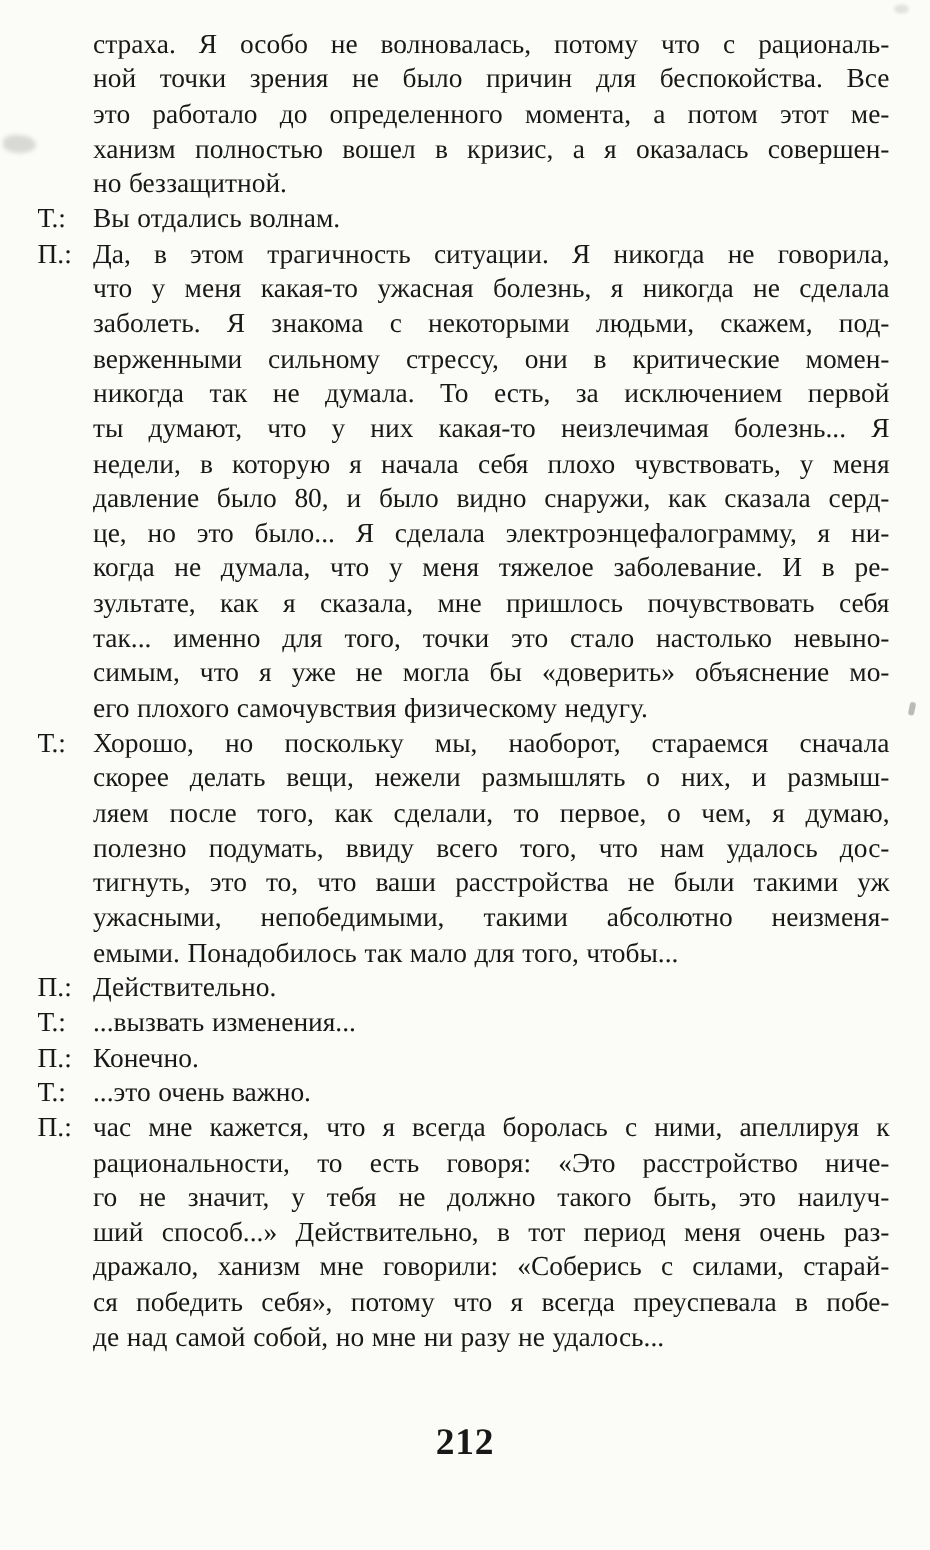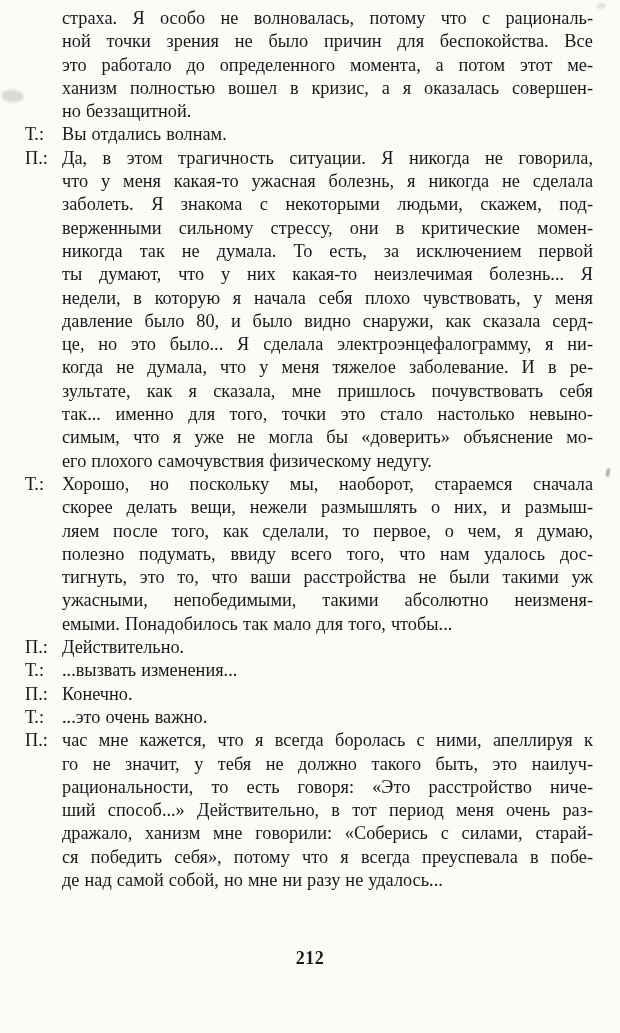--- a/index.html
+++ b/index.html
@@ -7,21 +7,21 @@
     position: relative;
     width: 620px;
     height: 1033px;
     background: #fbfbf8;
     overflow: hidden;
     font-family: "Liberation Serif", serif;
     color: #181818;
   }
   .content {
     position: absolute;
-    top: 7px;
+    top: 18px;
     left: 62px;
     width: 531px;
   }
   .block { position: relative; }
   .speaker {
     position: absolute;
     left: -37px;
     top: 0;
     font-size: 18.3px;
     line-height: 23.3px;
@@ -36,21 +36,21 @@
   }
   .line.last {
     text-align-last: left;
   }
   .page-number {
     position: absolute;
     top: 948px;
     left: 0;
     width: 620px;
     text-align: center;
-    font-size: 18px;
+    font-size: 25px;
     font-weight: bold;
     letter-spacing: 0.5px;
   }
   
   .artifact { position: absolute; pointer-events: none; }
   .artifact-left {
     top: 90px; left: 2px; width: 22px; height: 12px;
     background: #9a9a96; opacity: 0.35; filter: blur(1.5px);
     border-radius: 40% 60% 50% 50%;
   }
@@ -124,22 +124,22 @@
         <span class="speaker">П.:</span>
         <div class="line last">Конечно.</div>
       </div>
       <div class="block">
         <span class="speaker">Т.:</span>
         <div class="line last">...это очень важно.</div>
       </div>
       <div class="block">
         <span class="speaker">П.:</span>
         <div class="line">час мне кажется, что я всегда боролась с ними, апеллируя к</div>
+        <div class="line">рациональности, то есть говоря: «Это расстройство ниче-</div>
         <div class="line">го не значит, у тебя не должно такого быть, это наилуч-</div>
-        <div class="line">рациональности, то есть говоря: «Это расстройство ниче-</div>
         <div class="line">ший способ...» Действительно, в тот период меня очень раз-</div>
         <div class="line">дражало, ханизм мне говорили: «Соберись с силами, старай-</div>
         <div class="line">ся победить себя», потому что я всегда преуспевала в побе-</div>
         <div class="line last">де над самой собой, но мне ни разу не удалось...</div>
       </div>
     </div>
 
   <div class="page-number">212</div>
 </div>
 

